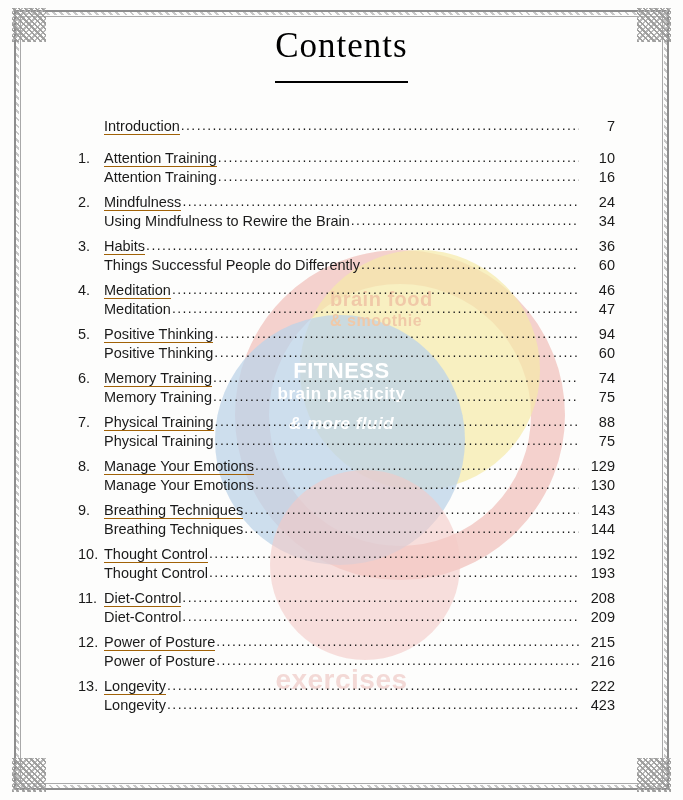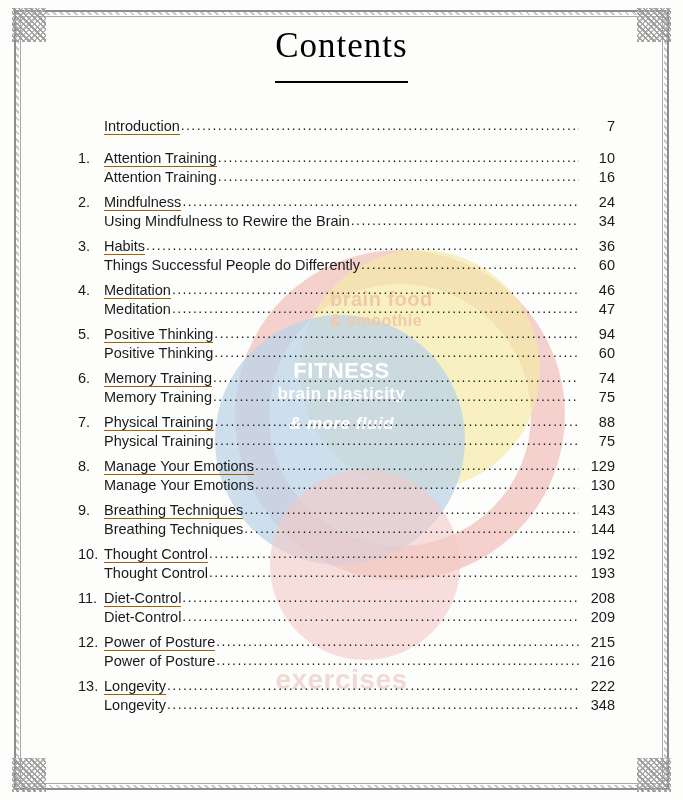--- a/index.html
+++ b/index.html
@@ -373,17 +373,17 @@
       <div class="row chapter">
         <span class="num">13.</span>
         <span class="label">Longevity</span>
         <span class="dots">..........................................................................................</span>
         <span class="page-no">222</span>
       </div>
       <div class="row sub">
         <span class="num"></span>
         <span class="label">Longevity</span>
         <span class="dots">..........................................................................................</span>
-        <span class="page-no">348</span>
+        <span class="page-no">423</span>
       </div>
     </div>
 
 </div>
 
 </body></html>

